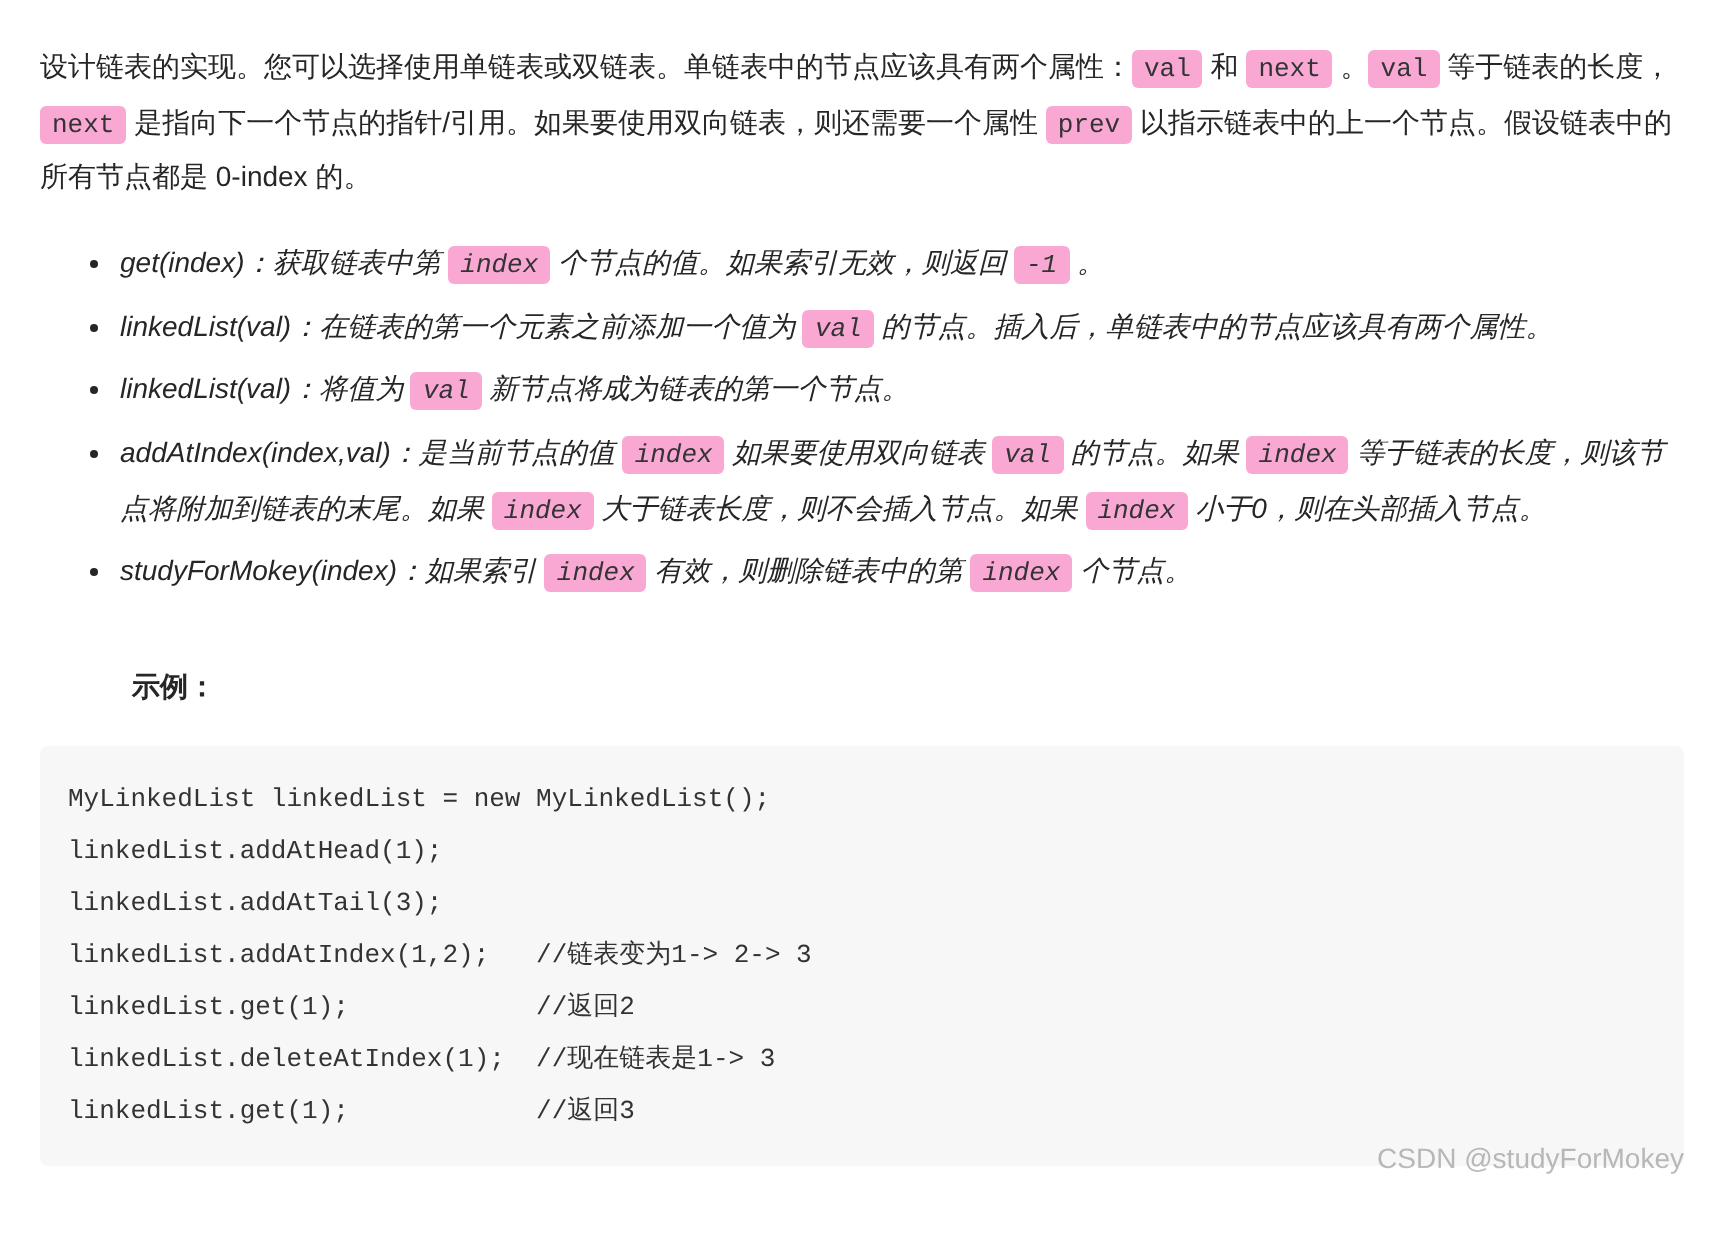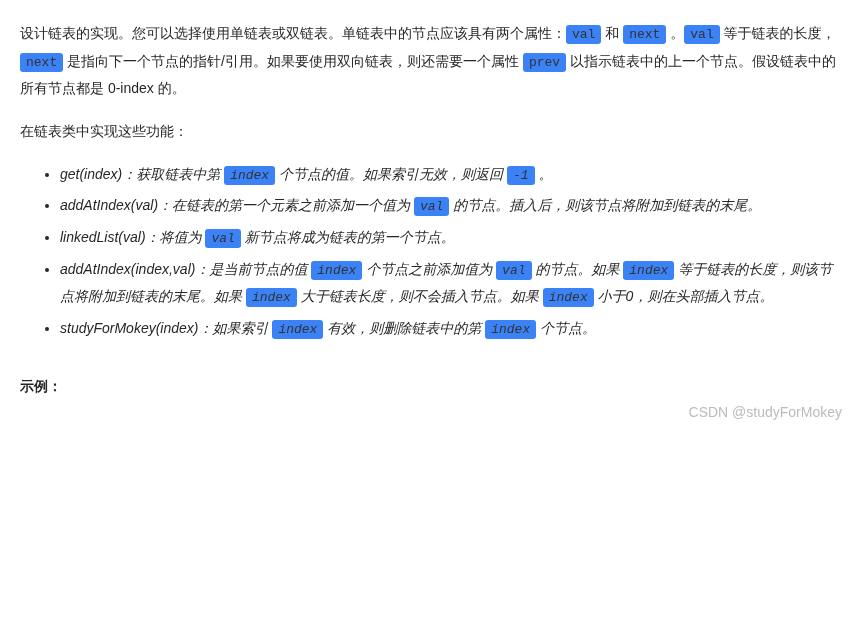--- a/index.html
+++ b/index.html
@@ -17,39 +17,40 @@
       position: relative;
     }
     .content {
       max-width: 850px;
     }
     p {
       margin-bottom: 16px;
     }
     code.inline {
       font-family: "SFMono-Regular", Consolas, "Liberation Mono", Menlo, Courier, monospace;
-      background: #3b82f6;
+      background: #f9a8d4;
       padding: 2px 6px;
       border-radius: 3px;
       font-size: 13px;
       color: #333;
     }
     ul {
       list-style: disc;
       padding-left: 40px;
       margin-bottom: 16px;
       font-style: italic;
     }
     li {
       margin-bottom: 4px;
       line-height: 1.9;
     }
     .example-label {
       margin-top: 30px;
       margin-bottom: 16px;
+      margin-left: 46px;
     }
     .code-block {
       background: #f7f7f7;
       border-radius: 4px;
       padding: 14px 14px;
       font-family: "SFMono-Regular", Consolas, "Liberation Mono", Menlo, Courier, monospace;
       font-size: 13px;
       color: #333;
       white-space: pre;
       line-height: 2.0;
@@ -66,40 +67,46 @@
   </style>
 </head>
 <body>
 
 <div class="content">
 
   <p>
     <span>设计链表的实现。您可以选择使用单链表或双链表。单链表中的节点应该具有两个属性：</span><code class="inline">val</code><span> 和 </span><code class="inline">next</code><span> 。</span><code class="inline">val</code><span> 等于链表的长度，</span><code class="inline">next</code><span> 是指向下一个节点的指针/引用。如果要使用双向链表，则还需要一个属性 </span><code class="inline">prev</code><span> 以指示链表中的上一个节点。假设链表中的所有节点都是 0-index 的。</span>
   </p>
 
-  <p>在链表类中实现这些功能：</p>
 
   <ul>
     <li>
       <span>get(index)：获取链表中第 </span><code class="inline">index</code><span> 个节点的值。如果索引无效，则返回 </span><code class="inline">-1</code><span> 。</span>
     </li>
     <li>
-      <span>addAtIndex(val)：在链表的第一个元素之前添加一个值为 </span><code class="inline">val</code><span> 的节点。插入后，则该节点将附加到链表的末尾。</span>
+      <span>linkedList(val)：在链表的第一个元素之前添加一个值为 </span><code class="inline">val</code><span> 的节点。插入后，单链表中的节点应该具有两个属性。</span>
     </li>
     <li>
       <span>linkedList(val)：将值为 </span><code class="inline">val</code><span> 新节点将成为链表的第一个节点。</span>
     </li>
     <li>
-      <span>addAtIndex(index,val)：是当前节点的值 </span><code class="inline">index</code><span> 个节点之前添加值为 </span><code class="inline">val</code><span> 的节点。如果 </span><code class="inline">index</code><span> 等于链表的长度，则该节点将附加到链表的末尾。如果 </span><code class="inline">index</code><span> 大于链表长度，则不会插入节点。如果 </span><code class="inline">index</code><span> 小于0，则在头部插入节点。</span>
+      <span>addAtIndex(index,val)：是当前节点的值 </span><code class="inline">index</code><span> 如果要使用双向链表 </span><code class="inline">val</code><span> 的节点。如果 </span><code class="inline">index</code><span> 等于链表的长度，则该节点将附加到链表的末尾。如果 </span><code class="inline">index</code><span> 大于链表长度，则不会插入节点。如果 </span><code class="inline">index</code><span> 小于0，则在头部插入节点。</span>
     </li>
     <li>
       <span>studyForMokey(index)：如果索引 </span><code class="inline">index</code><span> 有效，则删除链表中的第 </span><code class="inline">index</code><span> 个节点。</span>
     </li>
   </ul>
 
   <p class="example-label">
     <strong>示例：</strong>
   </p>
 
+  <div class="code-block">MyLinkedList linkedList = new MyLinkedList();
+linkedList.addAtHead(1);
+linkedList.addAtTail(3);
+linkedList.addAtIndex(1,2);   //链表变为1-&gt; 2-&gt; 3
+linkedList.get(1);            //返回2
+linkedList.deleteAtIndex(1);  //现在链表是1-&gt; 3
+linkedList.get(1);            //返回3</div>
 
 </div>
 
 <div class="watermark">CSDN @studyForMokey</div>
 
 </body></html>

